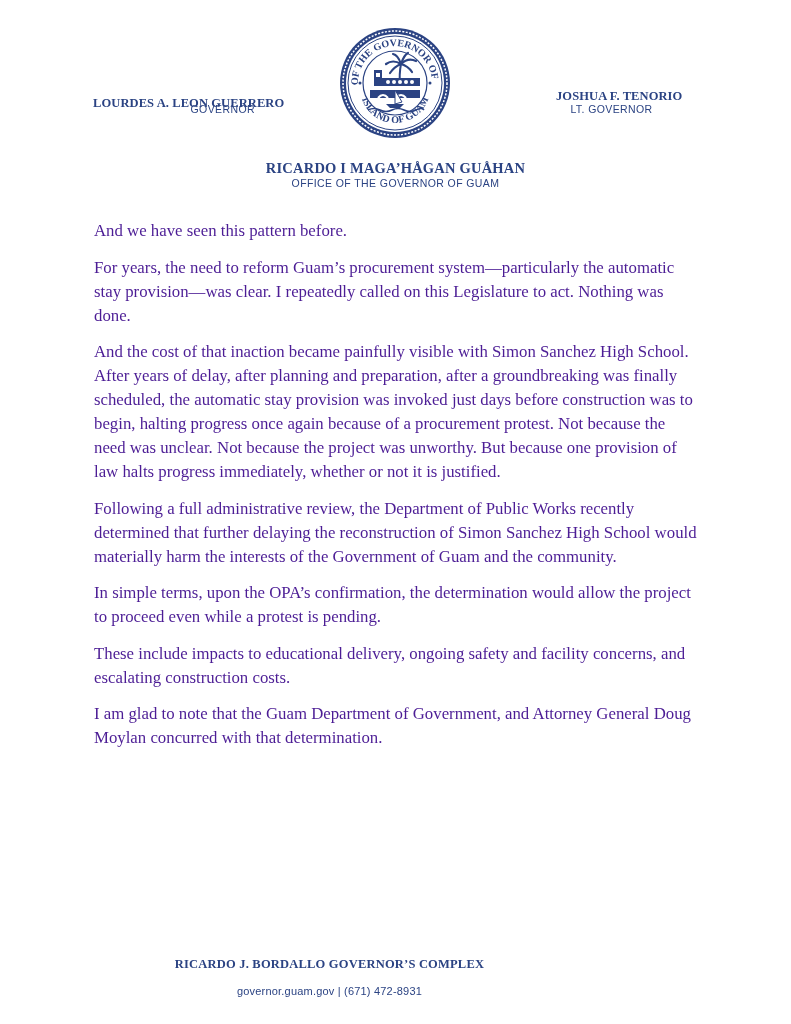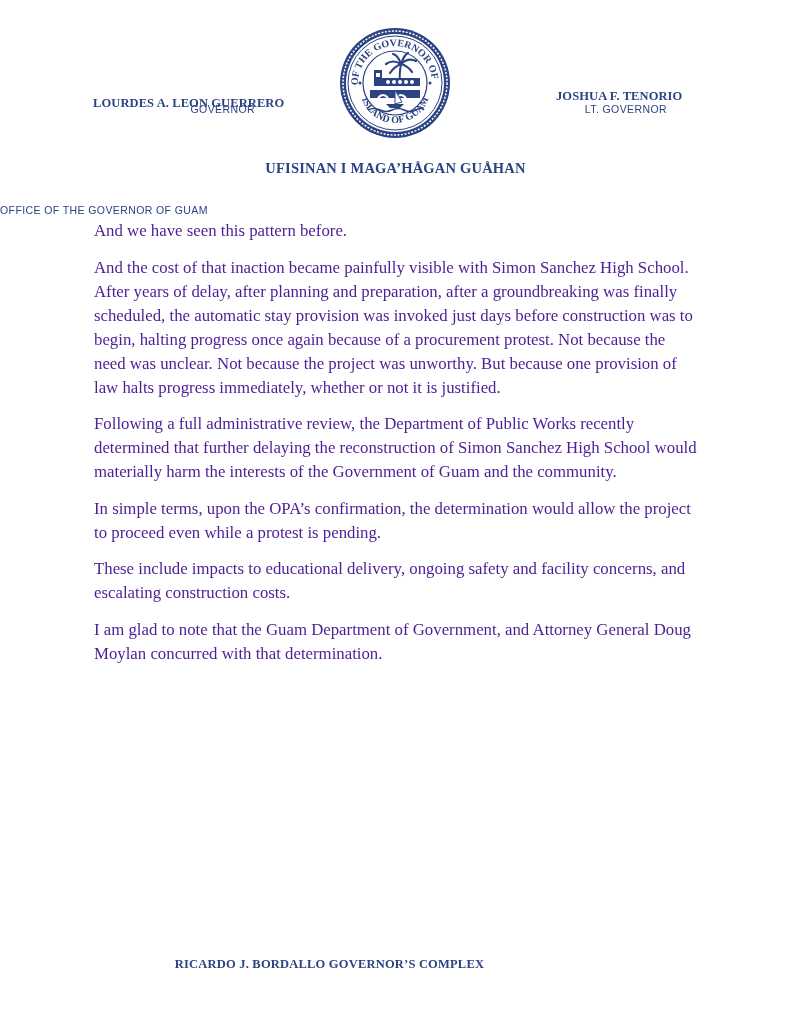--- a/index.html
+++ b/index.html
@@ -5,26 +5,26 @@
   html, body { margin: 0; padding: 0; background: #ffffff; }
   body { width: 791px; height: 1024px; position: relative; overflow: hidden; }
   .page { position: absolute; left: 0; top: 0; width: 791px; height: 1024px; background: #fff; }
 
   .hdr-name { position: absolute; font-family: "Liberation Serif", serif; font-weight: bold; color: #2b4383; font-size: 12.5px; letter-spacing: 0.1px; white-space: nowrap; }
   .hdr-title { position: absolute; font-family: "Liberation Sans", sans-serif; color: #2b4383; font-size: 10.5px; letter-spacing: 0.4px; white-space: nowrap; }
 
   #gov-name { left: 93px; top: 96px; }
   #gov-title { left: 93px; top: 103px; width: 162px; text-align: right; }
   #lt-name { left: 556px; top: 89px; }
-  #lt-title { left: 556px; top: 103px; width: 111px; text-align: right; }
+  #lt-title { left: 556px; top: 103px; width: 111px; text-align: center; }
 
   #seal { position: absolute; left: 338px; top: 26px; width: 114px; height: 114px; }
 
   #office-chamorro { position: absolute; left: 0; width: 791px; top: 160px; text-align: center; font-family: "Liberation Serif", serif; font-weight: bold; color: #2b4383; font-size: 14.5px; letter-spacing: 0.2px; }
-  #office-english { position: absolute; left: 0; width: 791px; top: 177px; font-family: "Liberation Sans", sans-serif; color: #2b4383; font-size: 10.5px; letter-spacing: 0.4px; margin-top: 27px; }
+  #office-english { position: absolute; left: 0; width: 791px; top: 177px; text-align: center; font-family: "Liberation Sans", sans-serif; color: #2b4383; font-size: 10.5px; letter-spacing: 0.4px; }
 
   .body { position: absolute; left: 94px; top: 219px; width: 606px; font-family: "Liberation Serif", serif; font-size: 16.8px; line-height: 24px; color: #4c1d95; }
   .body p { margin: 0 0 12.5px 0; }
 
   .footer { position: absolute; left: 0; width: 659px; text-align: center; color: #2b4383; white-space: nowrap; }
   #footer-title { top: 957px; font-family: "Liberation Serif", serif; font-weight: bold; font-size: 12.5px; letter-spacing: 0.2px; }
   #footer-addr { top: 971px; font-family: "Liberation Sans", sans-serif; font-size: 11px; letter-spacing: 0.2px; }
   #footer-contact { top: 985px; font-family: "Liberation Sans", sans-serif; font-size: 11px; letter-spacing: 0.2px; }
 </style>
 </head>
@@ -73,27 +73,29 @@
 
       <path d="M48 78 L66 78 L62 82 L52 82 Z" fill="#2b4383"></path>
       <path d="M57 78 L57 64 L64 76 Z" fill="#ffffff" stroke="#2b4383" stroke-width="1"></path>
 
       <path d="M30 84 Q36 81 42 84 T54 84 T66 84 T78 84 T86 84" stroke="#2b4383" stroke-width="1.5" fill="none"></path>
       <circle cx="22" cy="57" r="1.5" fill="#2b4383"></circle>
       <circle cx="92" cy="57" r="1.5" fill="#2b4383"></circle>
     </svg>
   </div>
 
-  <div id="office-chamorro">UFISINAN I MAGA’HÅGAN GUÅHAN</div>
+  <div id="office-chamorro">RICARDO I MAGA’HÅGAN GUÅHAN</div>
   <div id="office-english">OFFICE OF THE GOVERNOR OF GUAM</div>
 
   <div class="body">
     <p>And we have seen this pattern before.</p>
+    <p>For years, the need to reform Guam’s procurement system—particularly the automatic stay provision—was clear. I repeatedly called on this Legislature to act. Nothing was done.</p>
     <p>And the cost of that inaction became painfully visible with Simon Sanchez High School. After years of delay, after planning and preparation, after a groundbreaking was finally scheduled, the automatic stay provision was invoked just days before construction was to begin, halting progress once again because of a procurement protest. Not because the need was unclear. Not because the project was unworthy. But because one provision of law halts progress immediately, whether or not it is justified.</p>
     <p>Following a full administrative review, the Department of Public Works recently determined that further delaying the reconstruction of Simon Sanchez High School would materially harm the interests of the Government of Guam and the community.</p>
     <p>In simple terms, upon the OPA’s confirmation, the determination would allow the project to proceed even while a protest is pending.</p>
     <p>These include impacts to educational delivery, ongoing safety and facility concerns, and escalating construction costs.</p>
     <p>I am glad to note that the Guam Department of Government, and Attorney General Doug Moylan concurred with that determination.</p>
   </div>
 
   <div id="footer-title" class="footer">RICARDO J. BORDALLO GOVERNOR’S COMPLEX</div>
+  <div id="footer-contact" class="footer">governor.guam.gov | (671) 472-8931</div>
 
 </div>
 
 </body></html>

